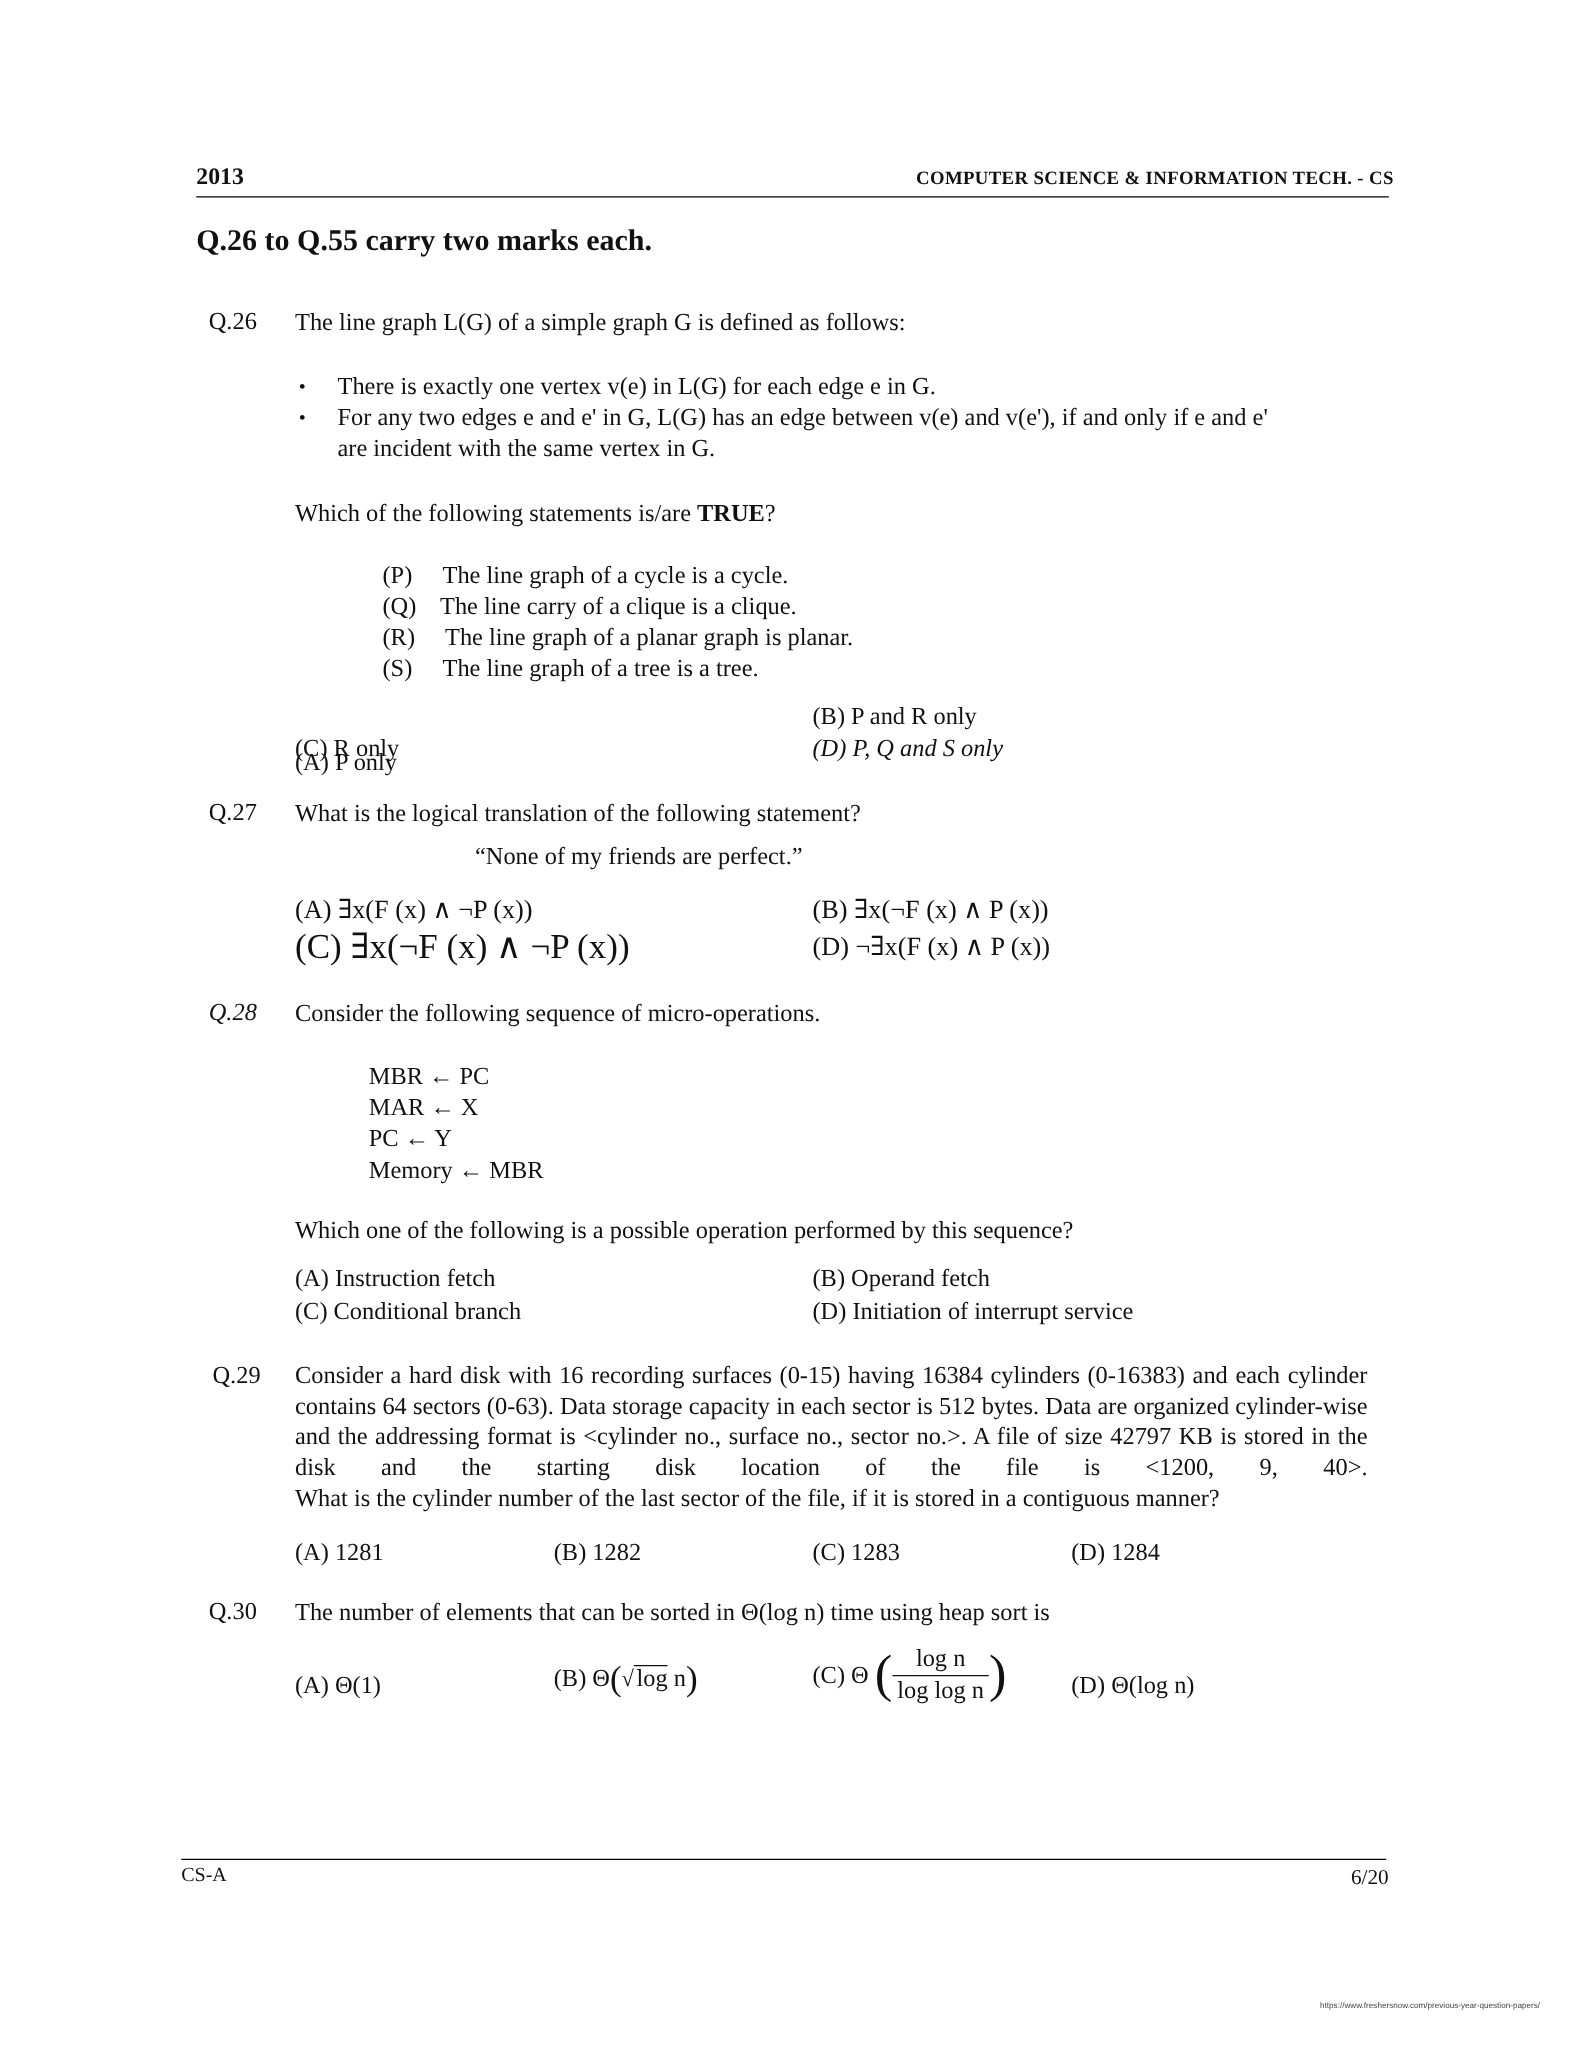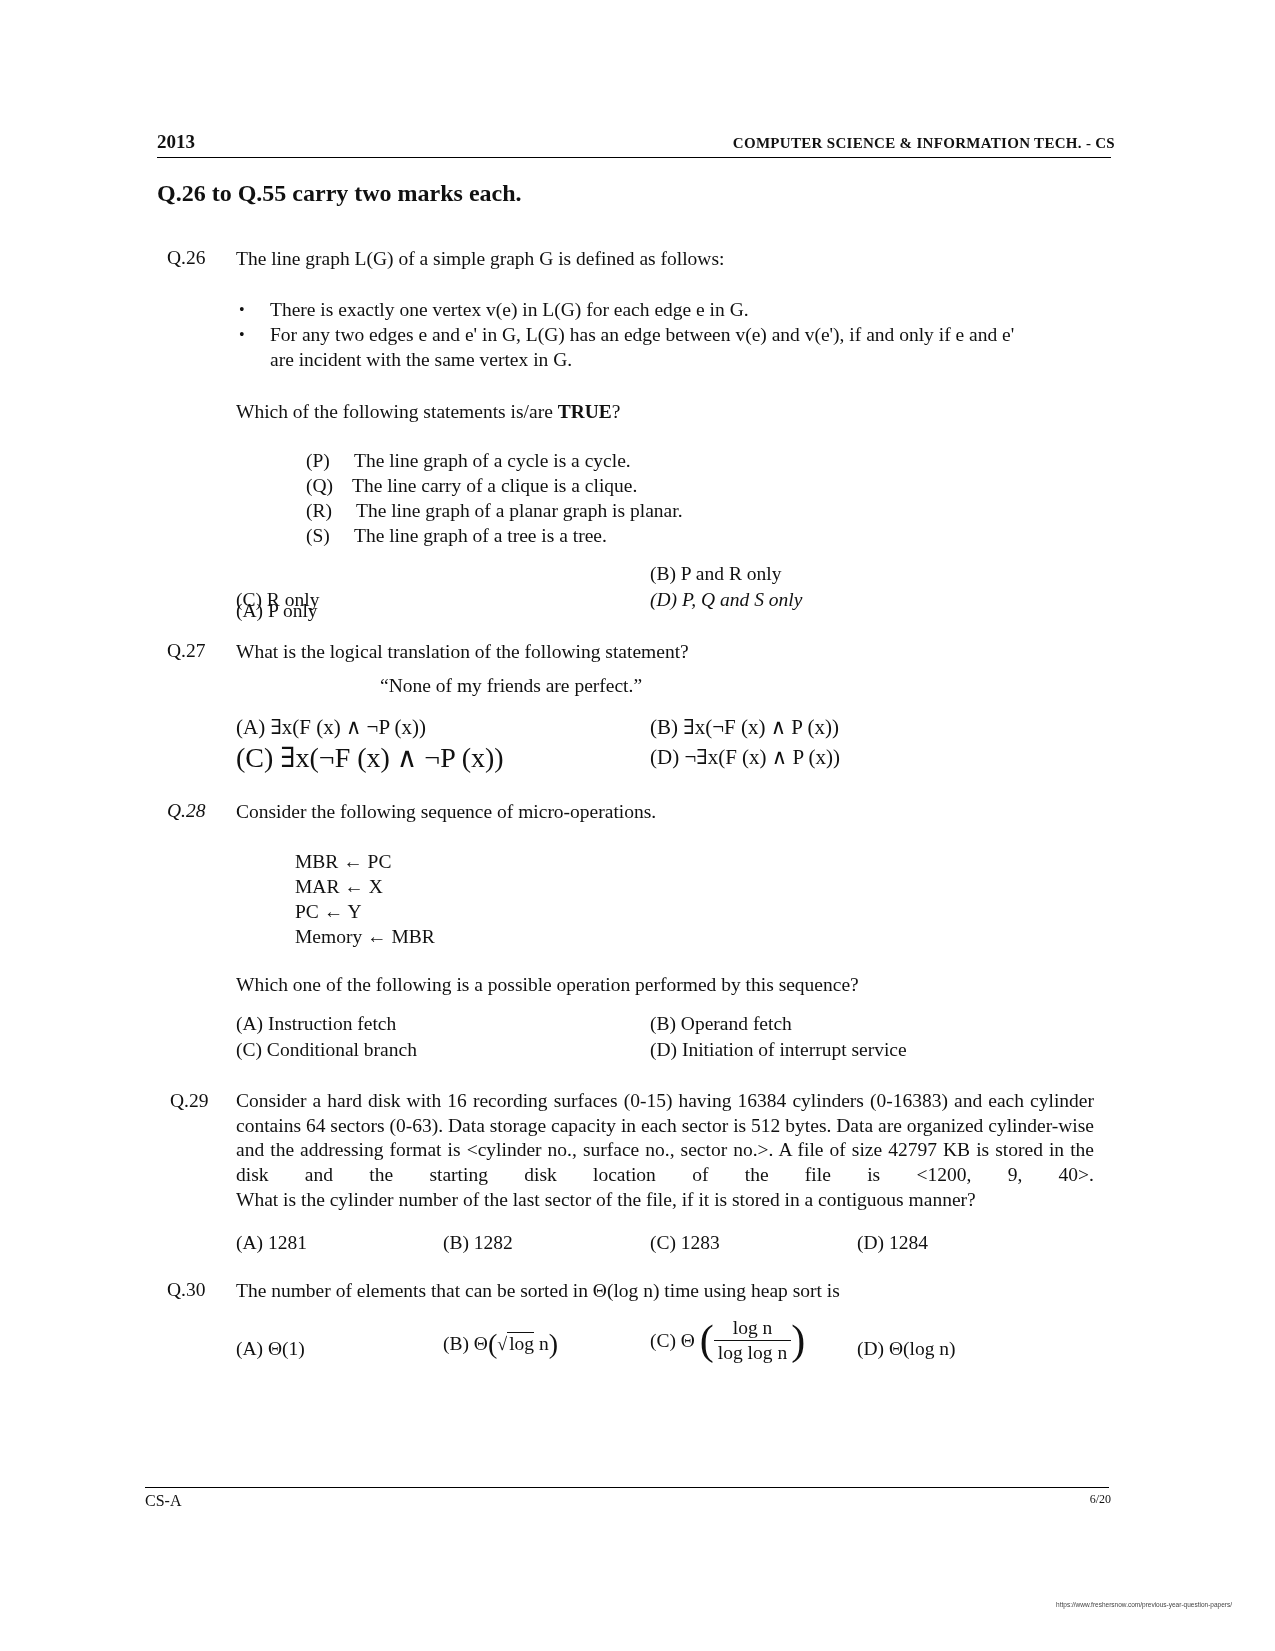--- a/index.html
+++ b/index.html
@@ -9,21 +9,21 @@
   .hdr-left { left: 157px; top: 131px; font-size: 19px; font-weight: bold; }
   .hdr-right { right: 160px; top: 135px; font-size: 15px; font-weight: bold; letter-spacing: 0.3px; }
   .hline { position: absolute; left: 157px; width: 954px; height: 0; border-top: 1.5px solid #000; }
   .section-title { left: 157px; top: 180px; font-size: 24px; font-weight: bold; }
   .txt { font-size: 19.5px; line-height: 25px; }
   .qnum { font-size: 19.5px; }
   .bullet { font-size: 16px; }
   .b { font-weight: bold; }
   .para { position: absolute; left: 236px; width: 858px; font-size: 19.5px; line-height: 24.7px; text-align: justify; }
   .footer-left { left: 145px; top: 1490px; font-size: 16px; }
-  .footer-right { right: 164px; top: 1490px; font-size: 12px; }
+  .footer-right { right: 164px; top: 1490px; font-size: 17px; }
   .url { right: 43px; top: 1601px; font-size: 6.5px; font-family: "Liberation Sans", sans-serif; color: #444; }
   .frac { display: inline-block; vertical-align: middle; text-align: center; }
   .frac .num { display: block; border-bottom: 1px solid #111; padding: 0 4px; line-height: 24px; }
   .frac .den { display: block; padding: 0 4px; line-height: 24px; }
   .bigparen { font-size: 42px; vertical-align: middle; font-weight: 200; }
   .sqrt { border-top: 1px solid #111; padding-left: 2px; }
 </style>
 </head>
 <body>
 

